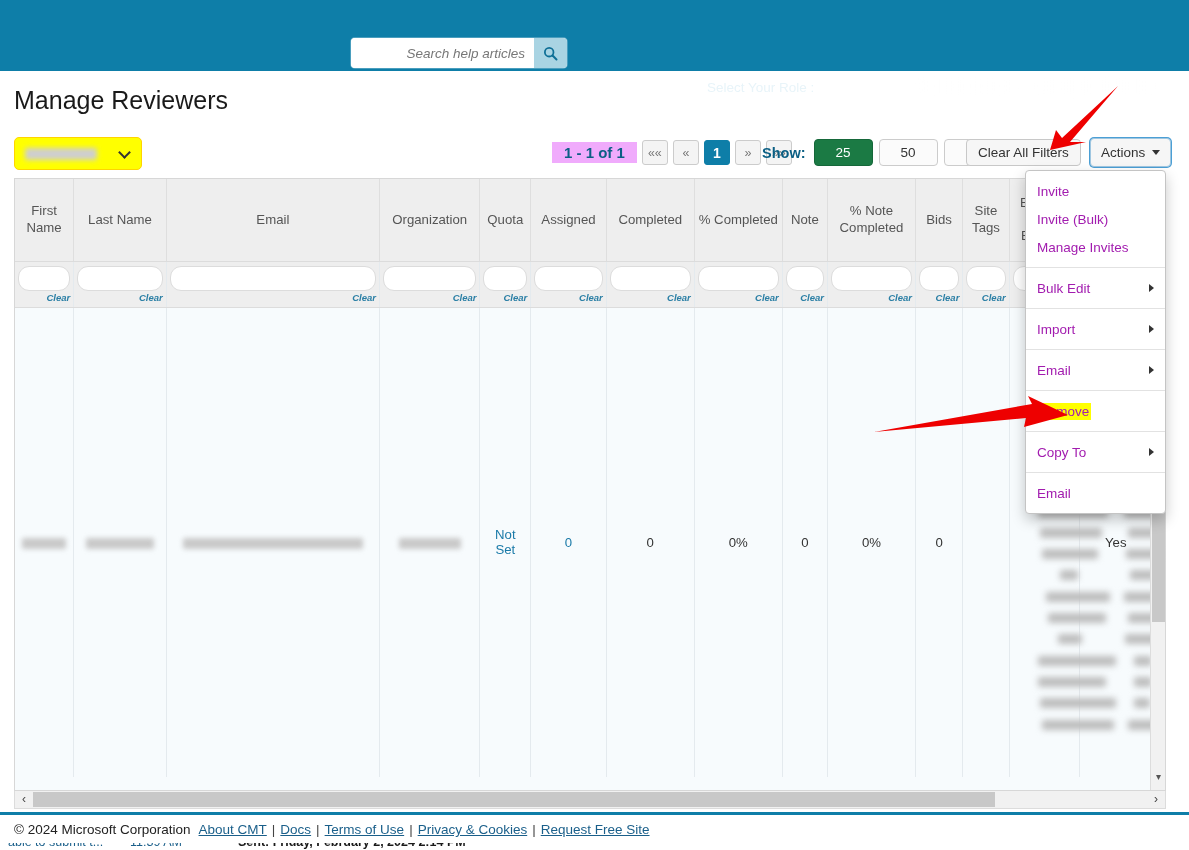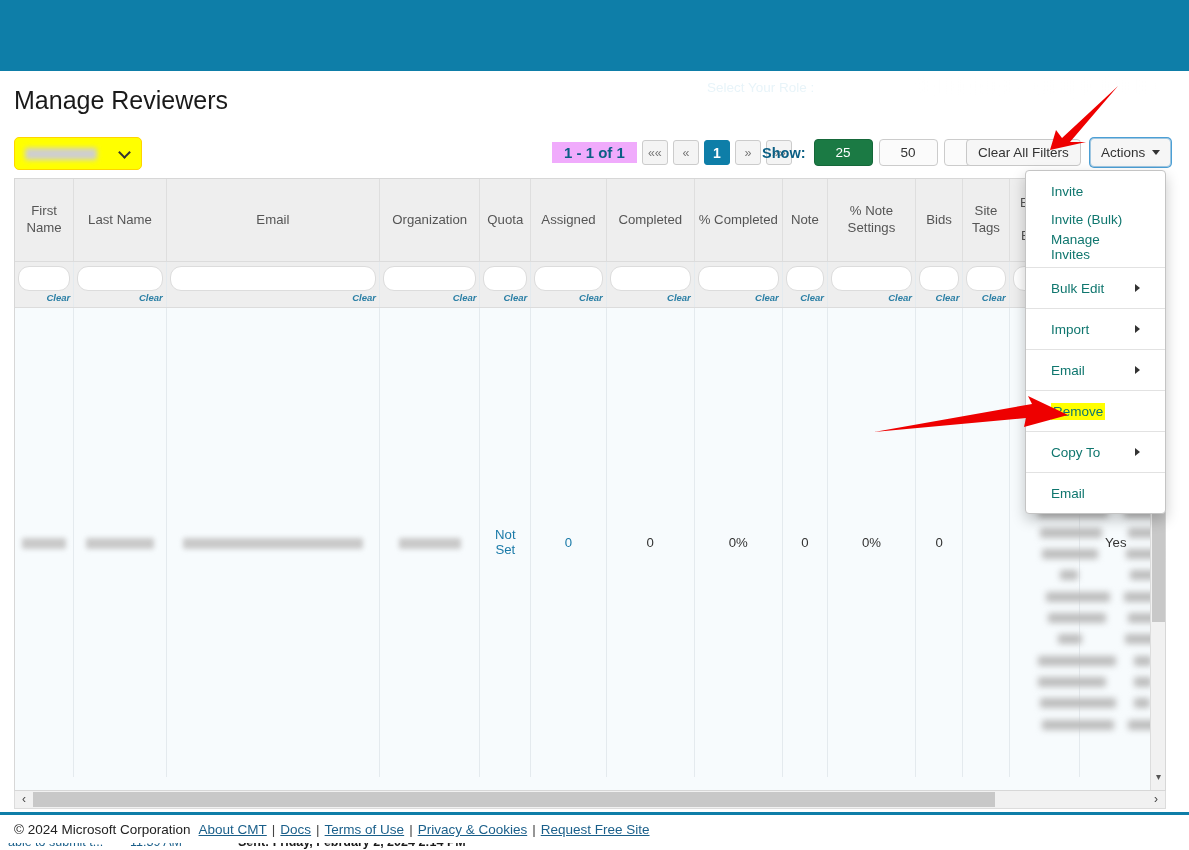--- a/index.html
+++ b/index.html
@@ -138,21 +138,21 @@
 
   
   .dropdown {
     position: absolute; left: 1025px; top: 170px; width: 141px;
     background: #ffffff; border: 1px solid #c4c4c4; border-radius: 4px;
     box-shadow: 0 6px 14px rgba(0,0,0,.22);
     padding: 6px 0; z-index: 40;
   }
   .dd-item {
     height: 28px; display: flex; align-items: center; justify-content: space-between;
-    padding: 0 25px; font-size: 13.5px; color: #0f766e; cursor: pointer;
+    padding: 0 11px; font-size: 13.5px; color: #a21caf; cursor: pointer;
   }
   .dd-item-label.hl { background: #ffff00; padding: 1px 2px; }
   .dd-sep { height: 1px; background: #e2e2e2; margin: 6px 0; }
   .dd-arrow {
     width: 0; height: 0; margin-left: 8px;
     border-top: 4px solid transparent; border-bottom: 4px solid transparent;
     border-left: 5px solid #333;
   }
 
   
@@ -253,20 +253,29 @@
   .annot { position: absolute; z-index: 60; pointer-events: none; }
   .arrow1 { left: 1010px; top: 84px; }
   .arrow2 { left: 872px; top: 396px; }
 </style>
 </head>
 <body>
 
 <div class="topbar">
 
   <div class="util-row">
+    <div class="search-wrap">
+      <input class="search-input" type="text" value="" placeholder="Search help articles" style="">
+      <button class="search-btn">
+        <svg width="15" height="15" viewBox="0 0 16 16">
+          <circle cx="6.6" cy="6.6" r="4.6" fill="none" stroke="#0e6f96" stroke-width="1.9"></circle>
+          <line x1="10.2" y1="10.2" x2="14.4" y2="14.4" stroke="#0e6f96" stroke-width="2.1" stroke-linecap="round"></line>
+        </svg>
+      </button>
+    </div>
 
     <a class="util-link util-bold help-center" href="#"><span>Help Center</span><span class="caret-down"></span></a>
     <span class="util-link role-label">Select Your Role :</span>
     <a class="util-link role-value" href="#"><span>Chair</span><span class="caret-down"></span></a>
 
     <div class="redacted red-a"></div>
     <div class="redacted red-b"></div>
   </div>
 </div>
 
@@ -348,21 +357,21 @@
       <tr id="grid-header-row">
           <th>First Name</th>
           <th>Last Name</th>
           <th>Email</th>
           <th>Organization</th>
           <th>Quota</th>
           <th>Assigned</th>
           <th>Completed</th>
           <th>% Completed</th>
           <th>Note</th>
-          <th>% Note Settings</th>
+          <th>% Note Completed</th>
           <th>Bids</th>
           <th>Site Tags</th>
           <th>External Profile Entered</th>
           <th>Selected</th>
         </tr>
       <tr id="grid-filter-row" class="filter-row">
           <td><input class="f-input" type="text" style=""><span class="f-clear">Clear</span></td>
           <td><input class="f-input" type="text" style=""><span class="f-clear">Clear</span></td>
           <td><input class="f-input" type="text" style=""><span class="f-clear">Clear</span></td>
           <td><input class="f-input" type="text" style=""><span class="f-clear">Clear</span></td>

